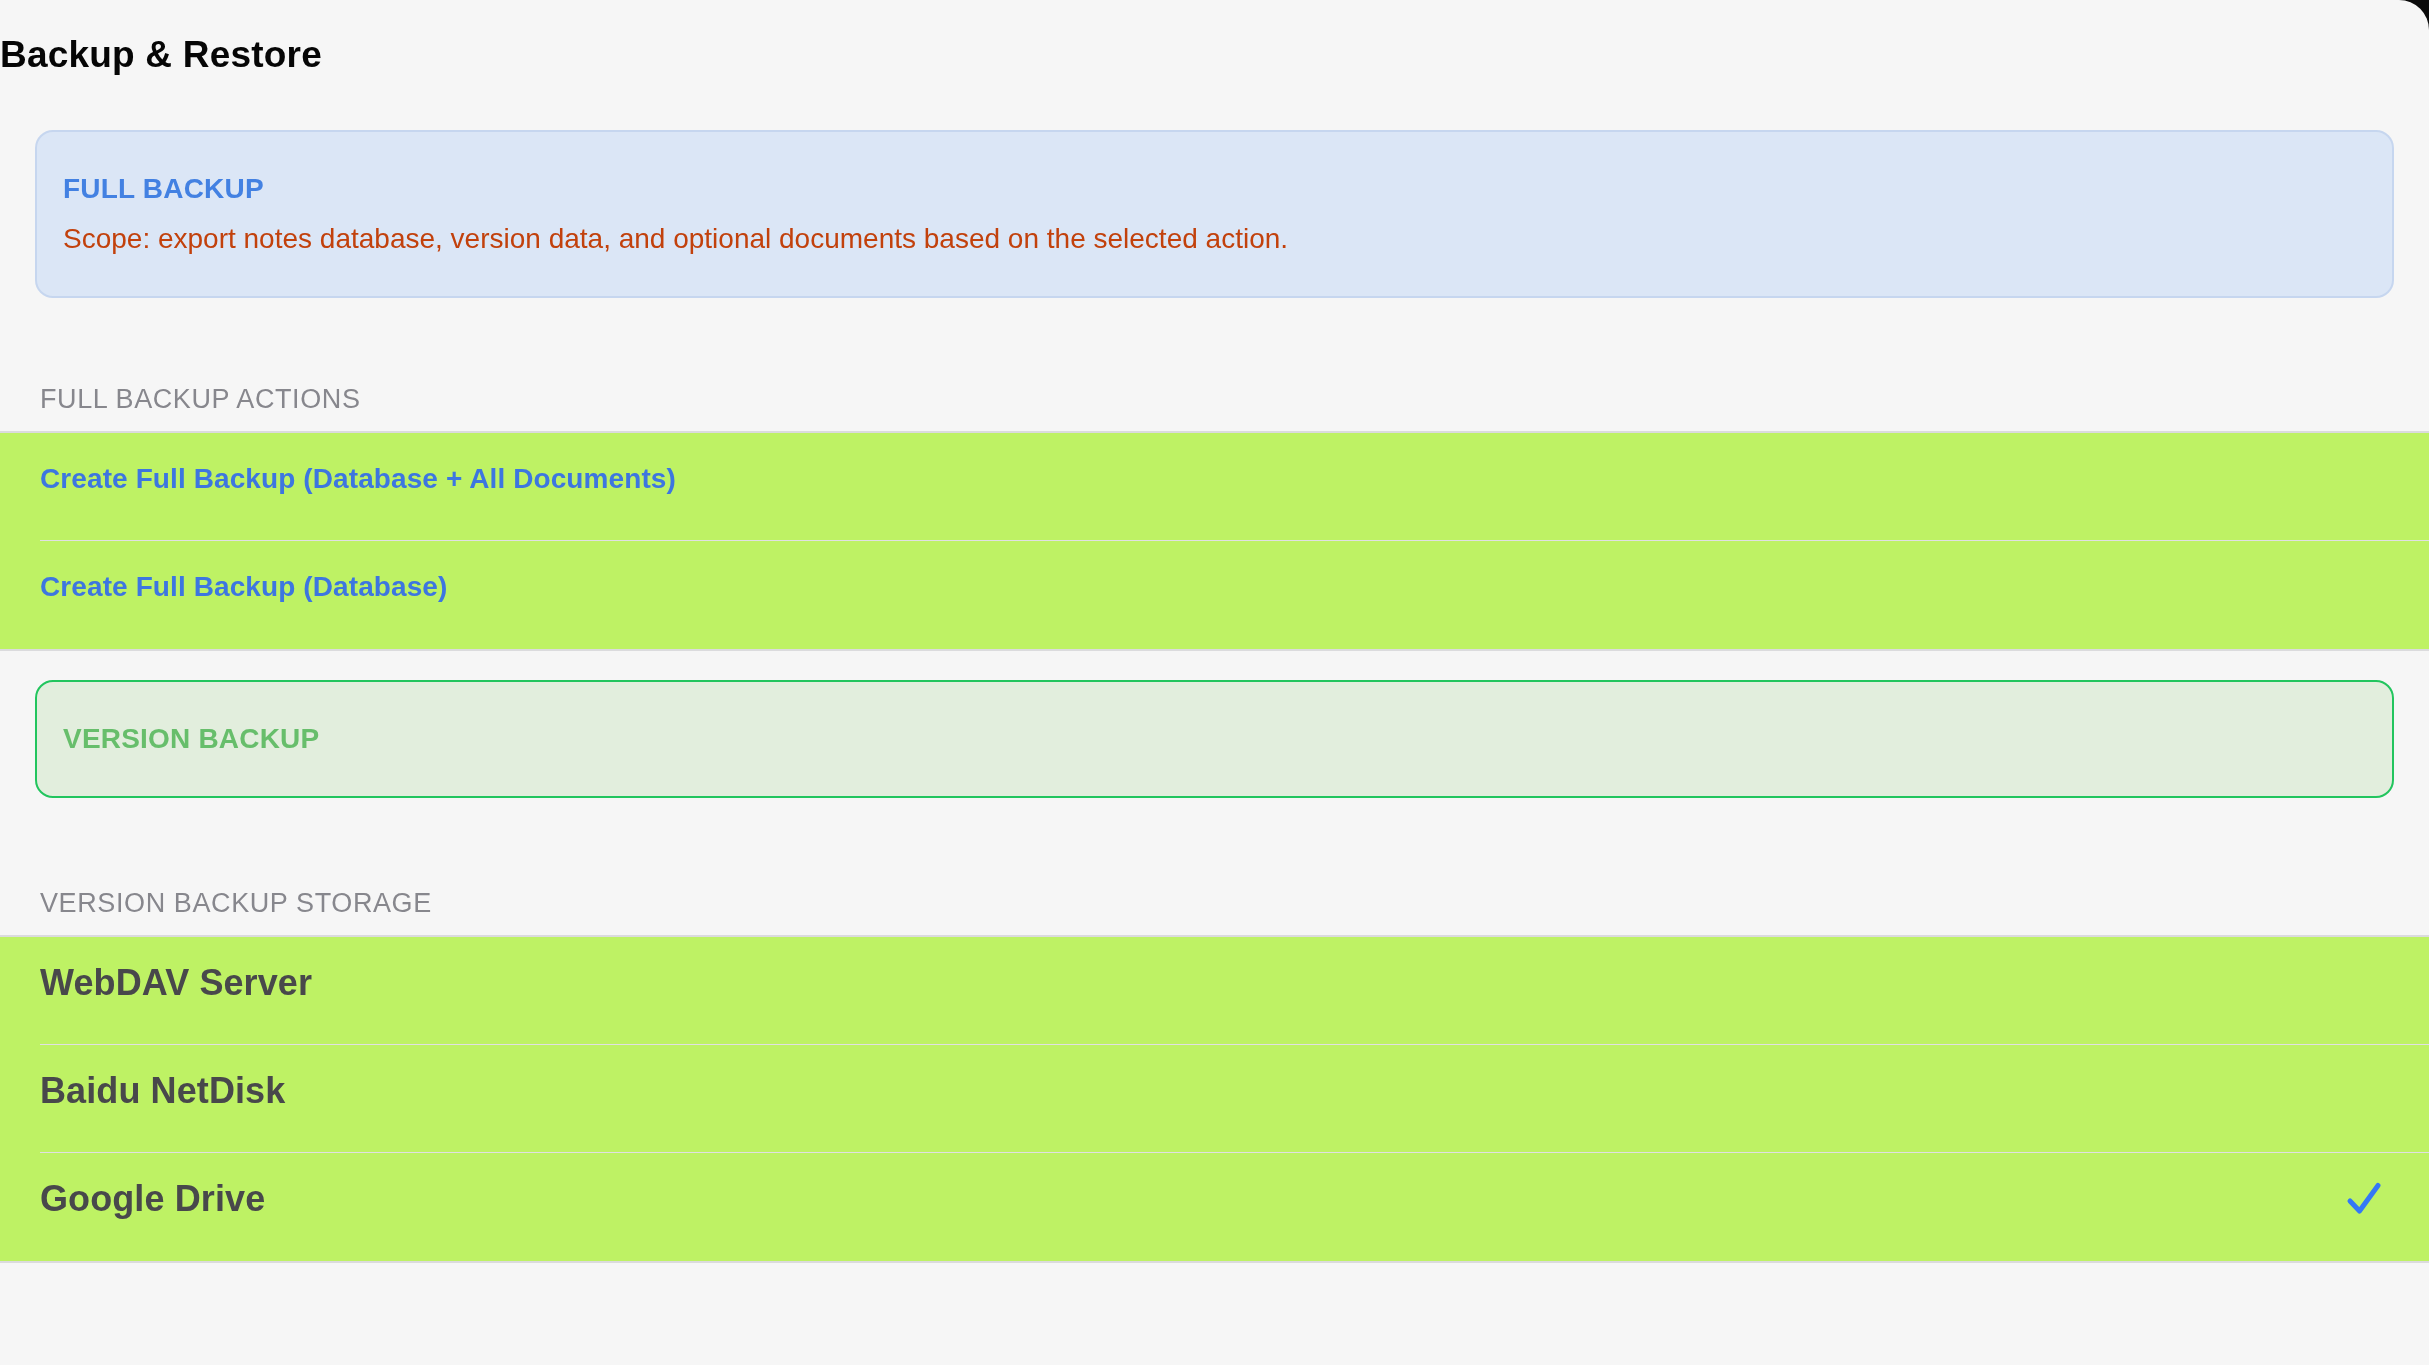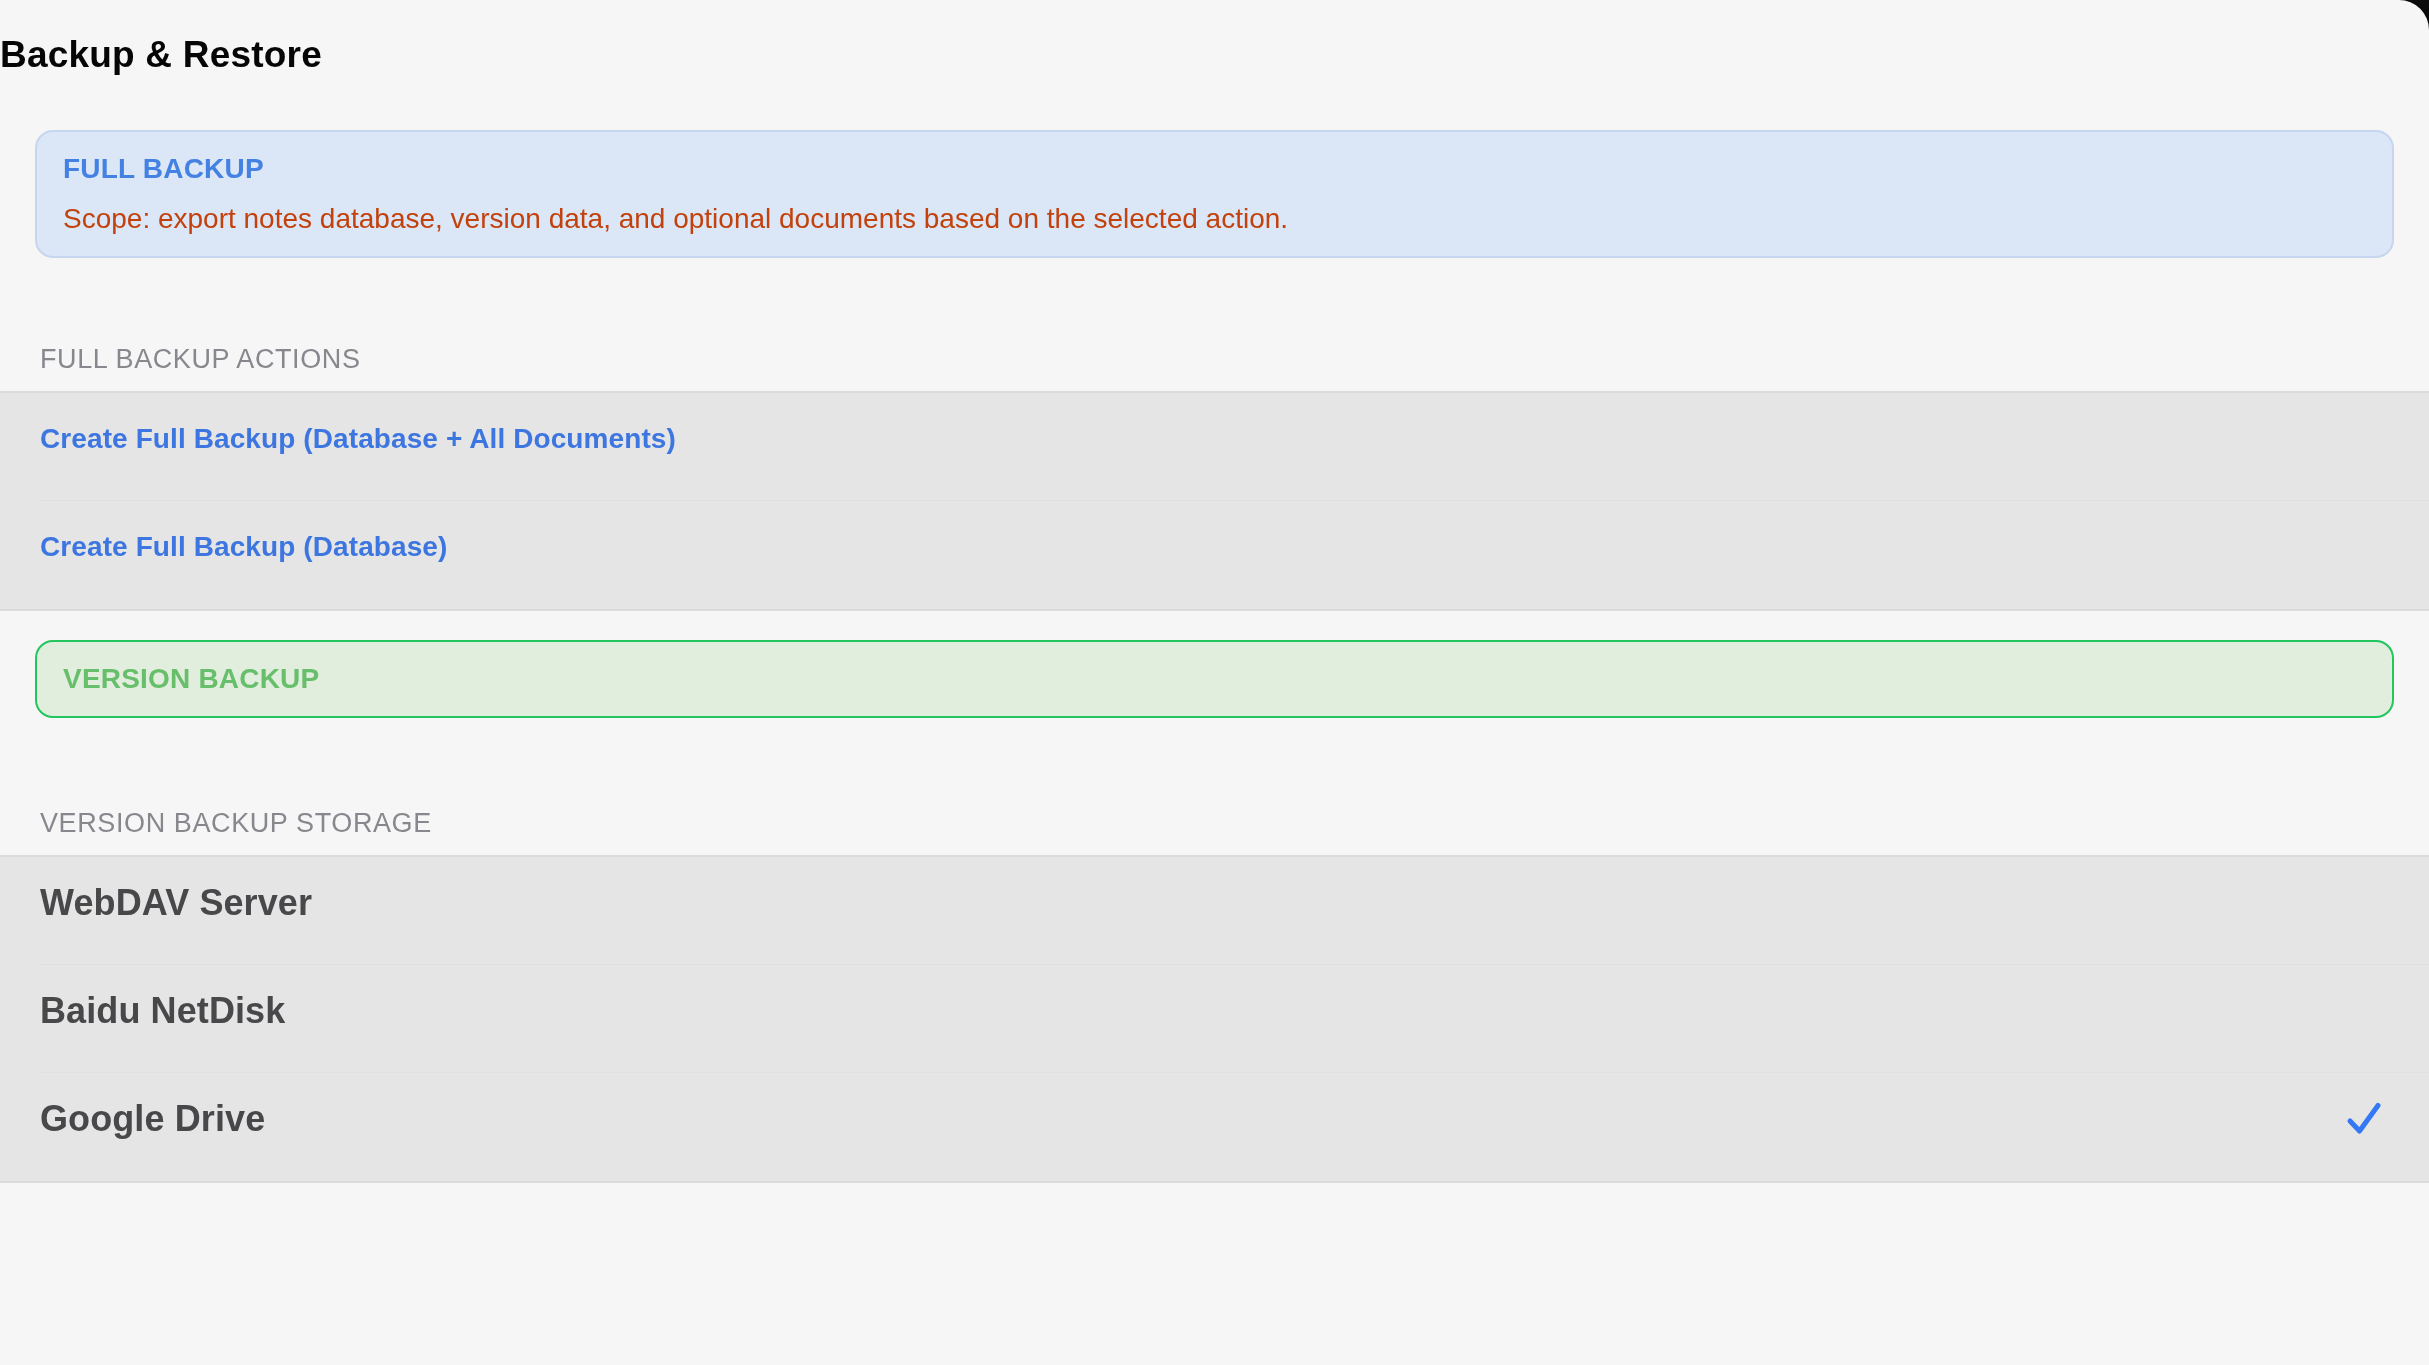--- a/index.html
+++ b/index.html
@@ -26,21 +26,21 @@
     padding-top: 34px;
     font-size: 37px;
     font-weight: 700;
     color: #060606;
     letter-spacing: 0.2px;
     height: 76px;
   }
   .card {
     margin: 54px 35px 0 35px;
     border-radius: 18px;
-    padding: 20px 26px;
+    padding: 40px 26px;
   }
   .card-blue {
     background: #dbe6f6;
     border: 2px solid #c6d6ef;
   }
   .card-green {
     margin-top: 29px;
     background: #e2eedd;
     border: 2px solid #22c55e;
   }
@@ -73,21 +73,21 @@
     border-top: 2px solid #dbdbdd;
     border-bottom: 2px solid #dbdbdd;
   }
   .row {
     position: relative;
     height: 108px;
     display: flex;
     align-items: center;
     justify-content: space-between;
     padding: 0 44px 16px 40px;
-    background: #e5e5e5;
+    background: #bef264;
     cursor: pointer;
   }
   .row:not(:last-child)::after {
     content: "";
     position: absolute;
     left: 40px; right: 0; bottom: -1px;
     height: 2px;
     background: #e0e0e2;
   }
   .action-label {

